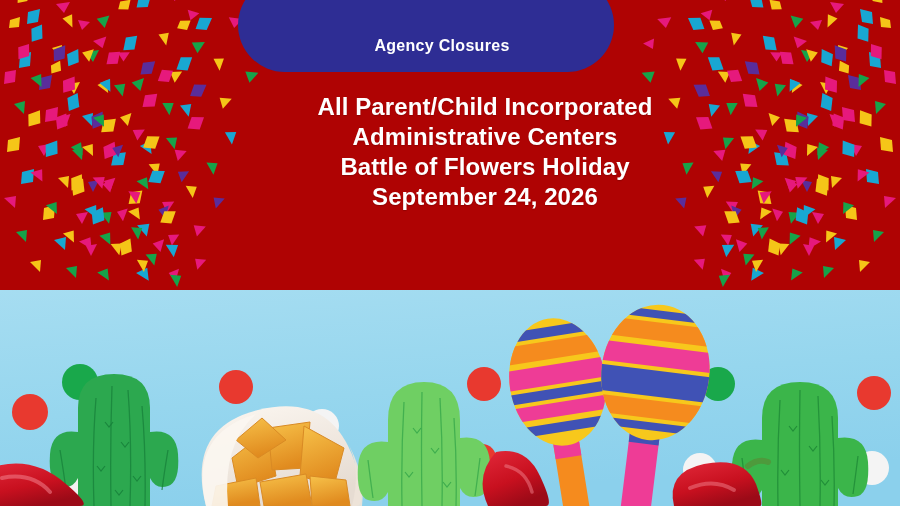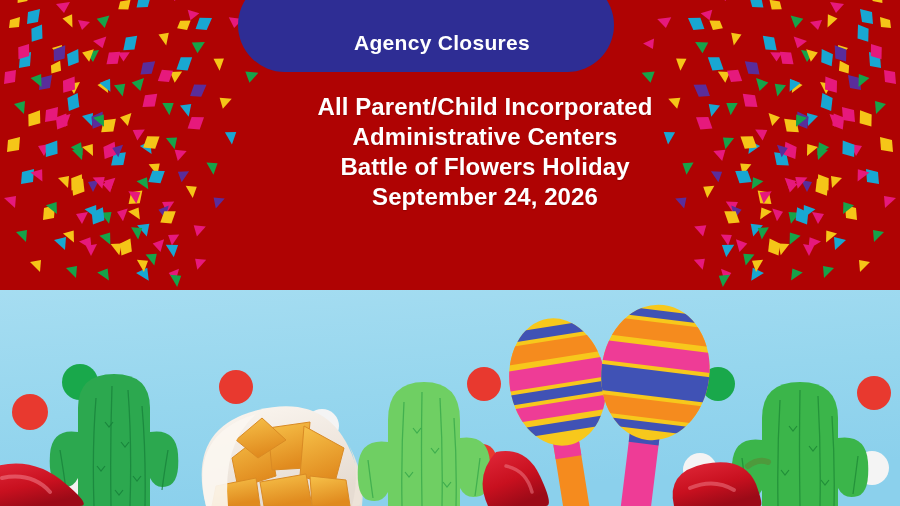--- a/index.html
+++ b/index.html
@@ -28,21 +28,21 @@
     left:238px; top:-22px;
     width:376px; height:94px;
     background:#2E2D94;
     border-radius:47px;
     display:flex; align-items:flex-end; justify-content:center;
     padding-bottom:17px;
     z-index:4;
   }
   .pill-label {
     color:#ffffff;
-    font-size:21px;
+    font-size:16px;
     font-weight:bold;
     letter-spacing:0.3px;
     white-space:nowrap;
     margin-left:32px;
   }
 
   .headline {
     position:absolute;
     left:0; top:92px;
     width:900px;

